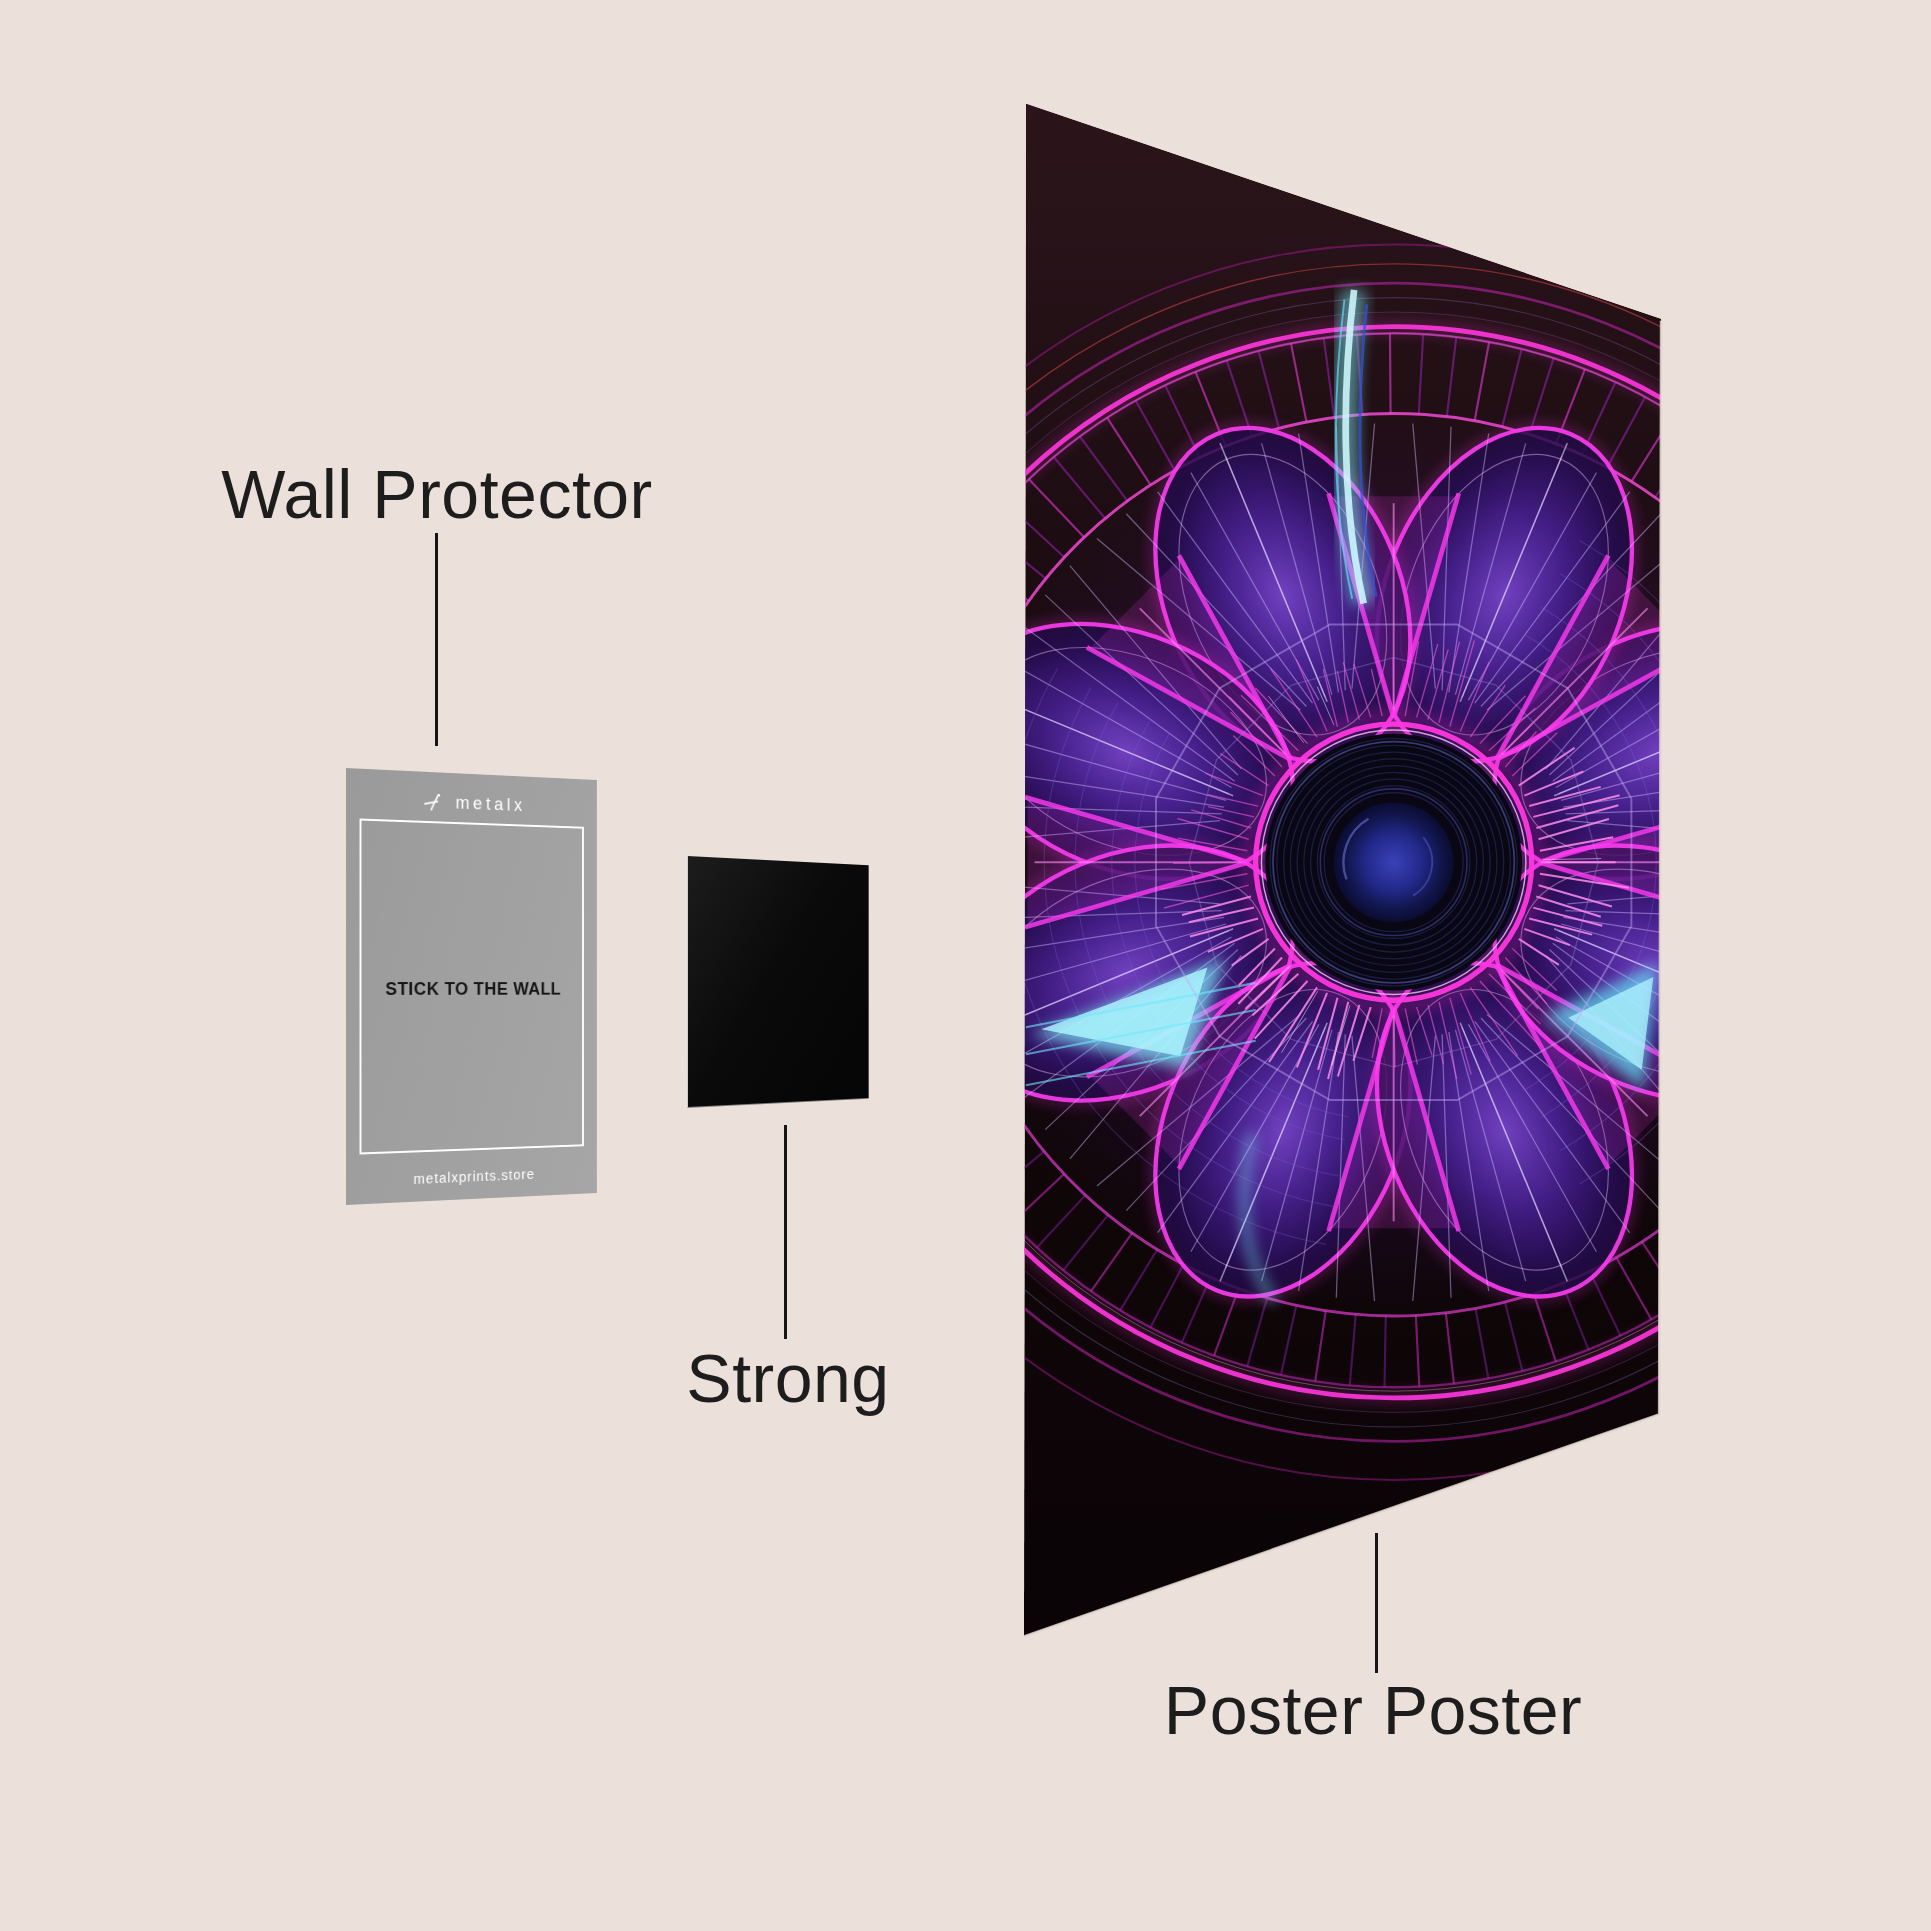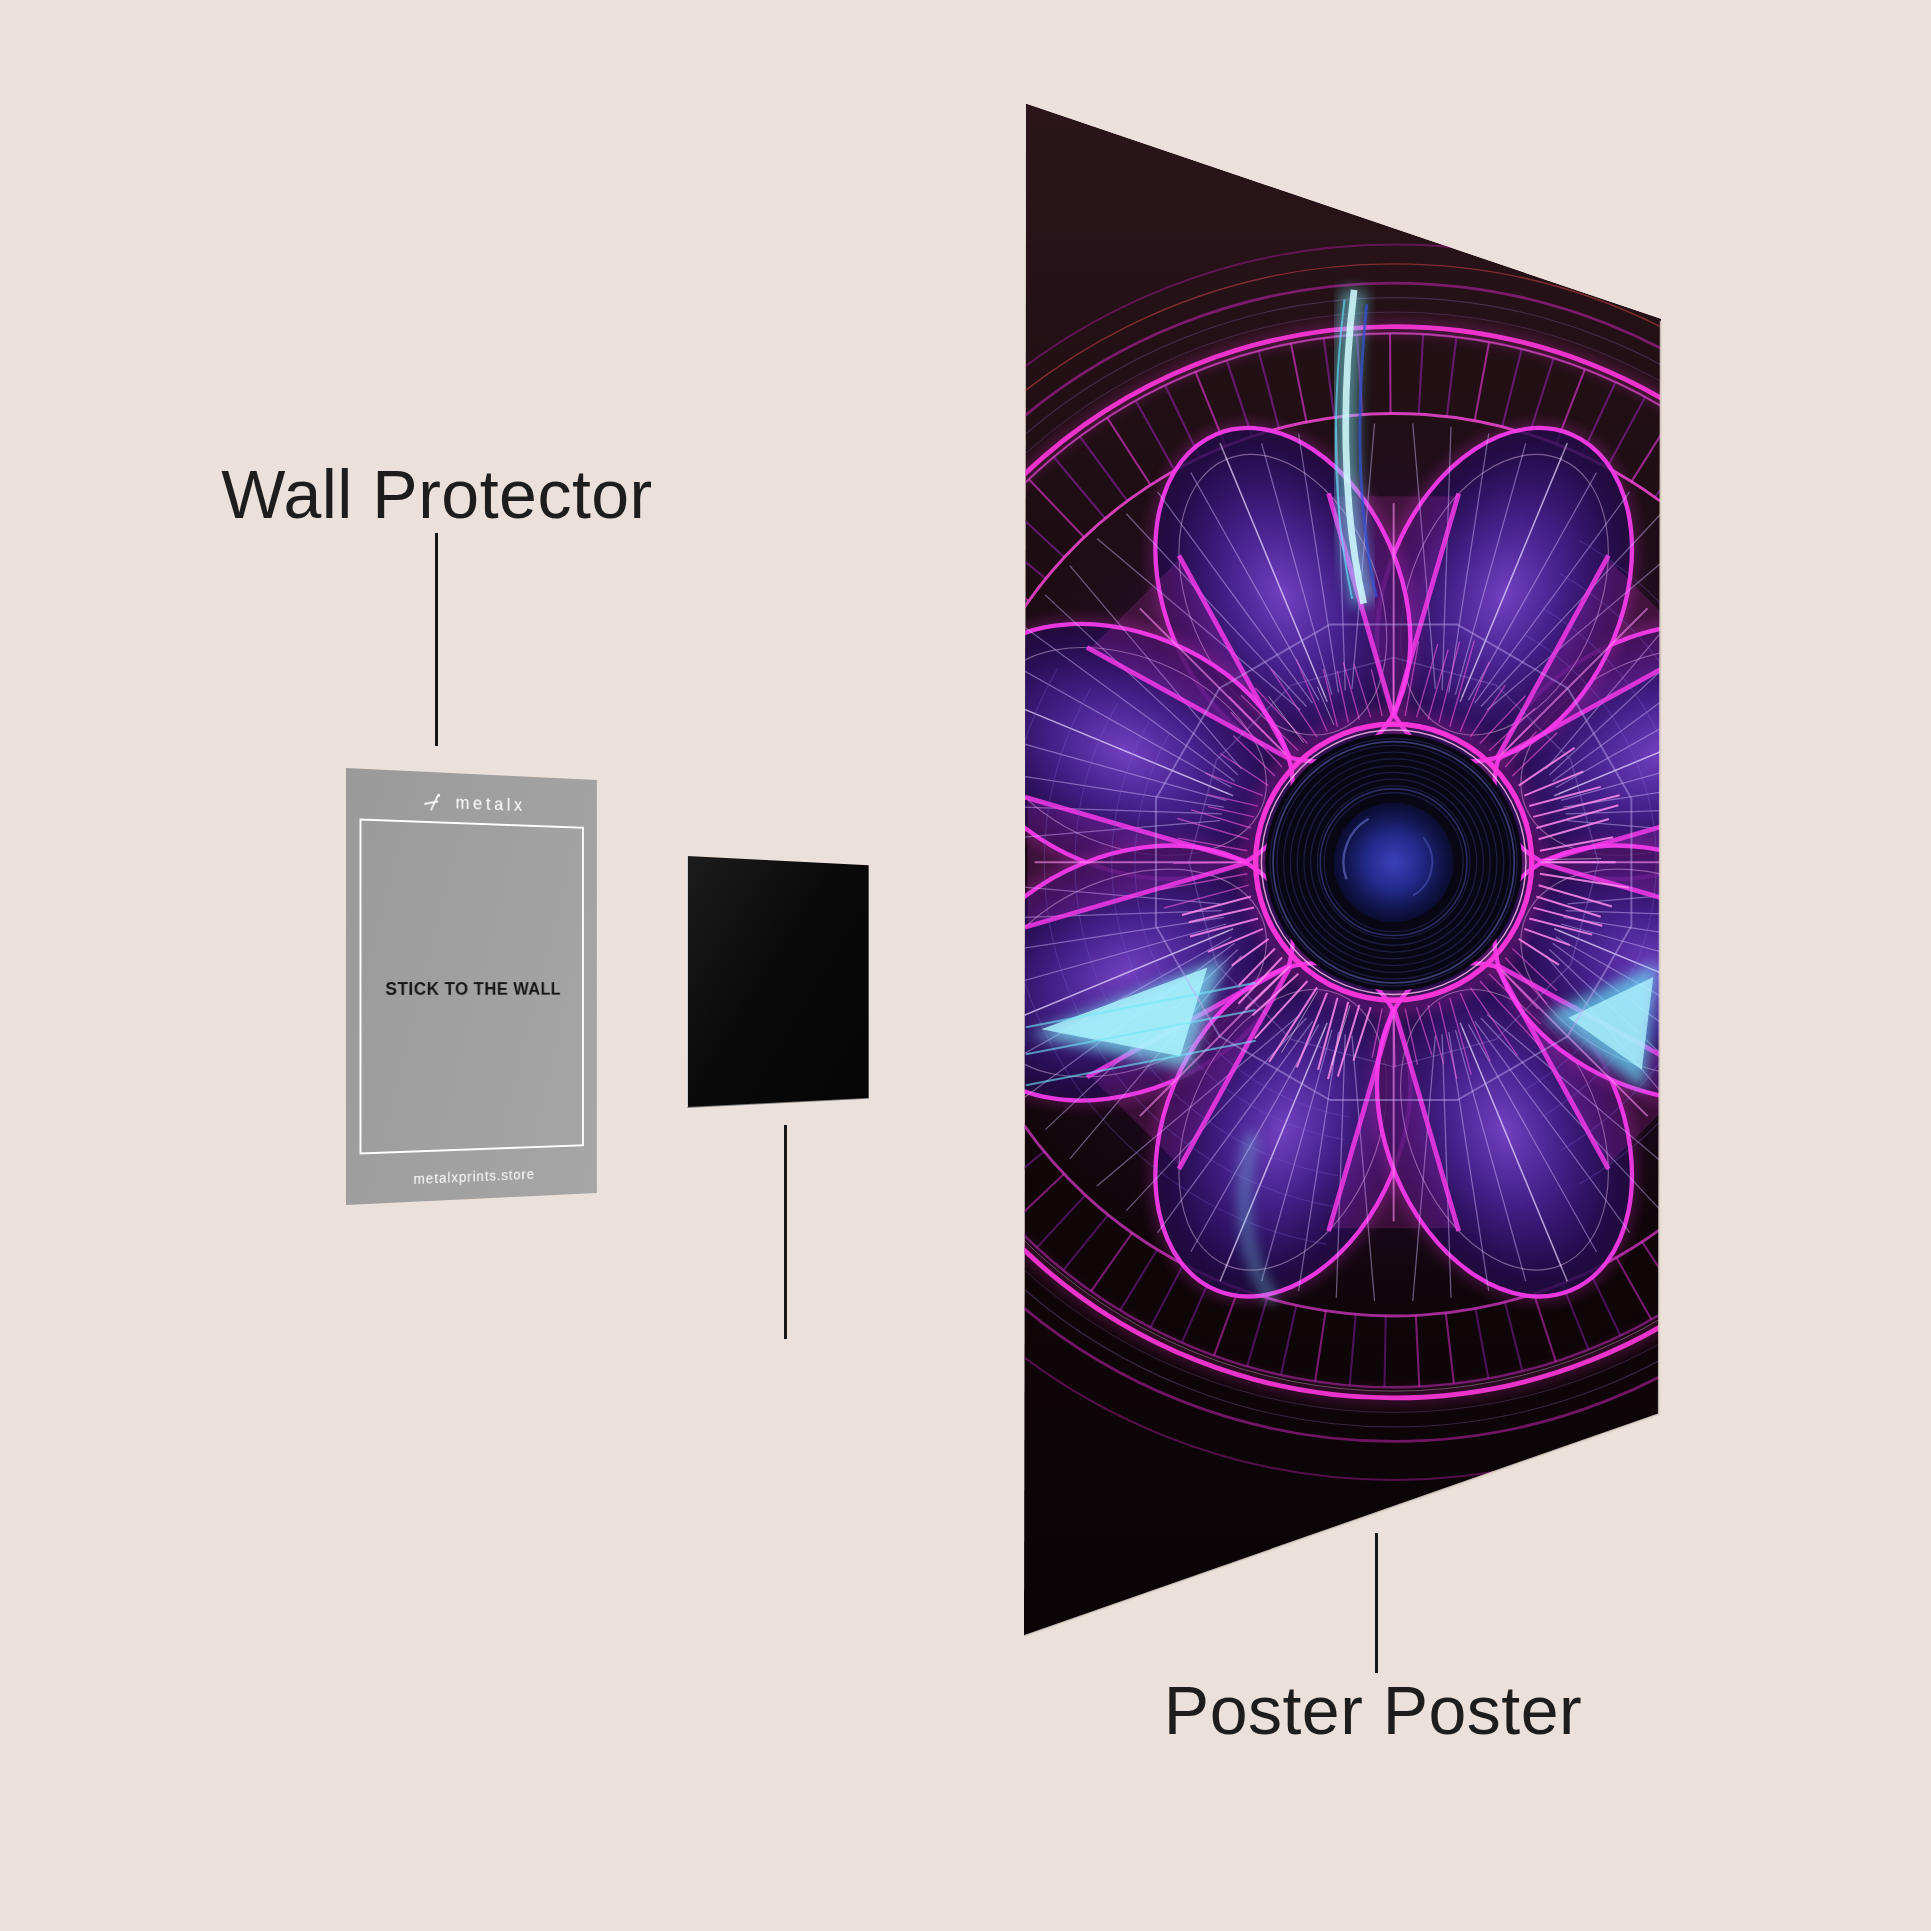--- a/index.html
+++ b/index.html
@@ -89,21 +89,21 @@
     <span class="brand-text">metalx</span>
   </div>
   <div class="inner-frame"></div>
   <div class="stick-text">STICK TO THE WALL</div>
   <div class="card-footer">metalxprints.store</div>
 </div>
 
 <div class="magnet"></div>
 <div class="connector" style="left:784px; top:1125px; height:214px;"></div>
 <div class="label" style="left:788px; top:1342px;">
-  <br>
+  <span>Strong</span><br>
 </div>
 
 <svg class="poster-svg" width="657" height="1554" viewBox="1050 95 680 1610">
   <defs>
     <clipPath id="posterClip" clipPathUnits="userSpaceOnUse">
       <path d="M1062,107 L1720,330 L1718,1465 L1060,1695 Z"></path>
     </clipPath>
     <linearGradient id="bgGrad" x1="0" y1="0" x2="0" y2="1">
       <stop offset="0%" stop-color="#2b151b"></stop>
       <stop offset="28%" stop-color="#1d0d12"></stop>

